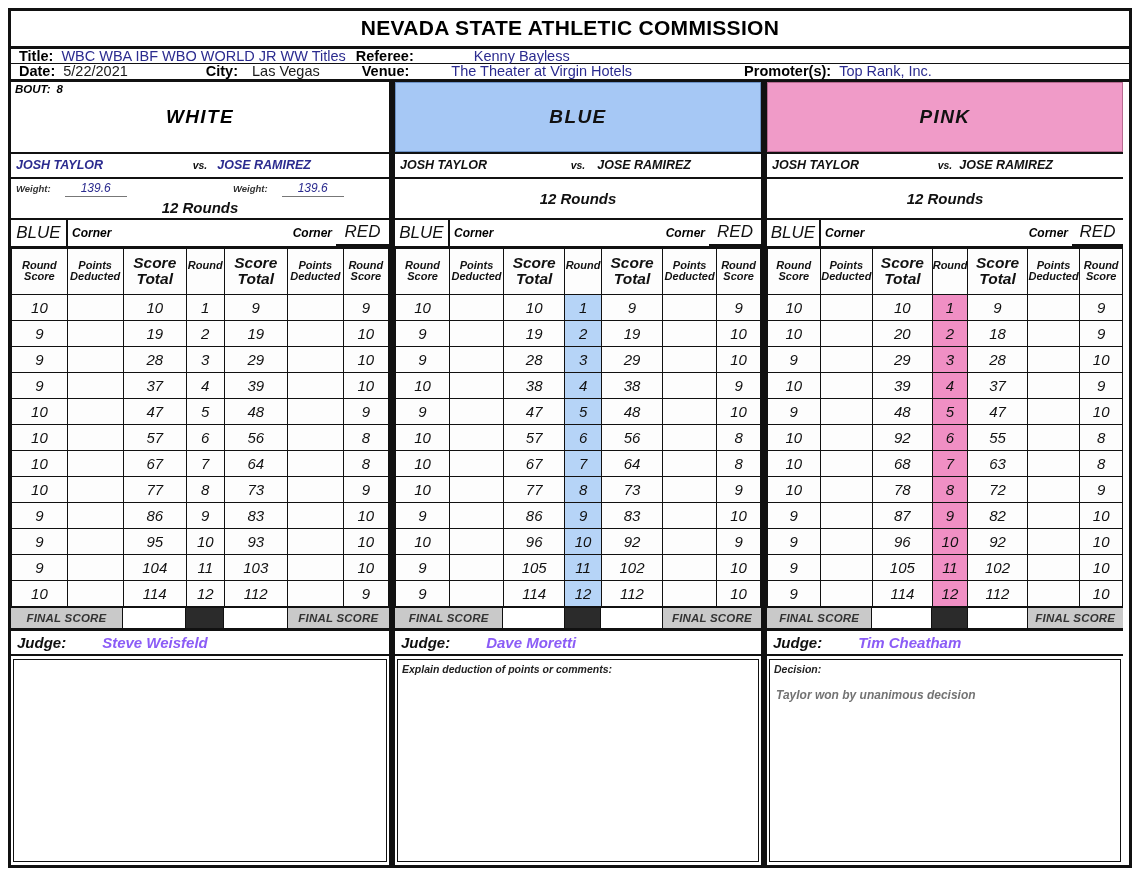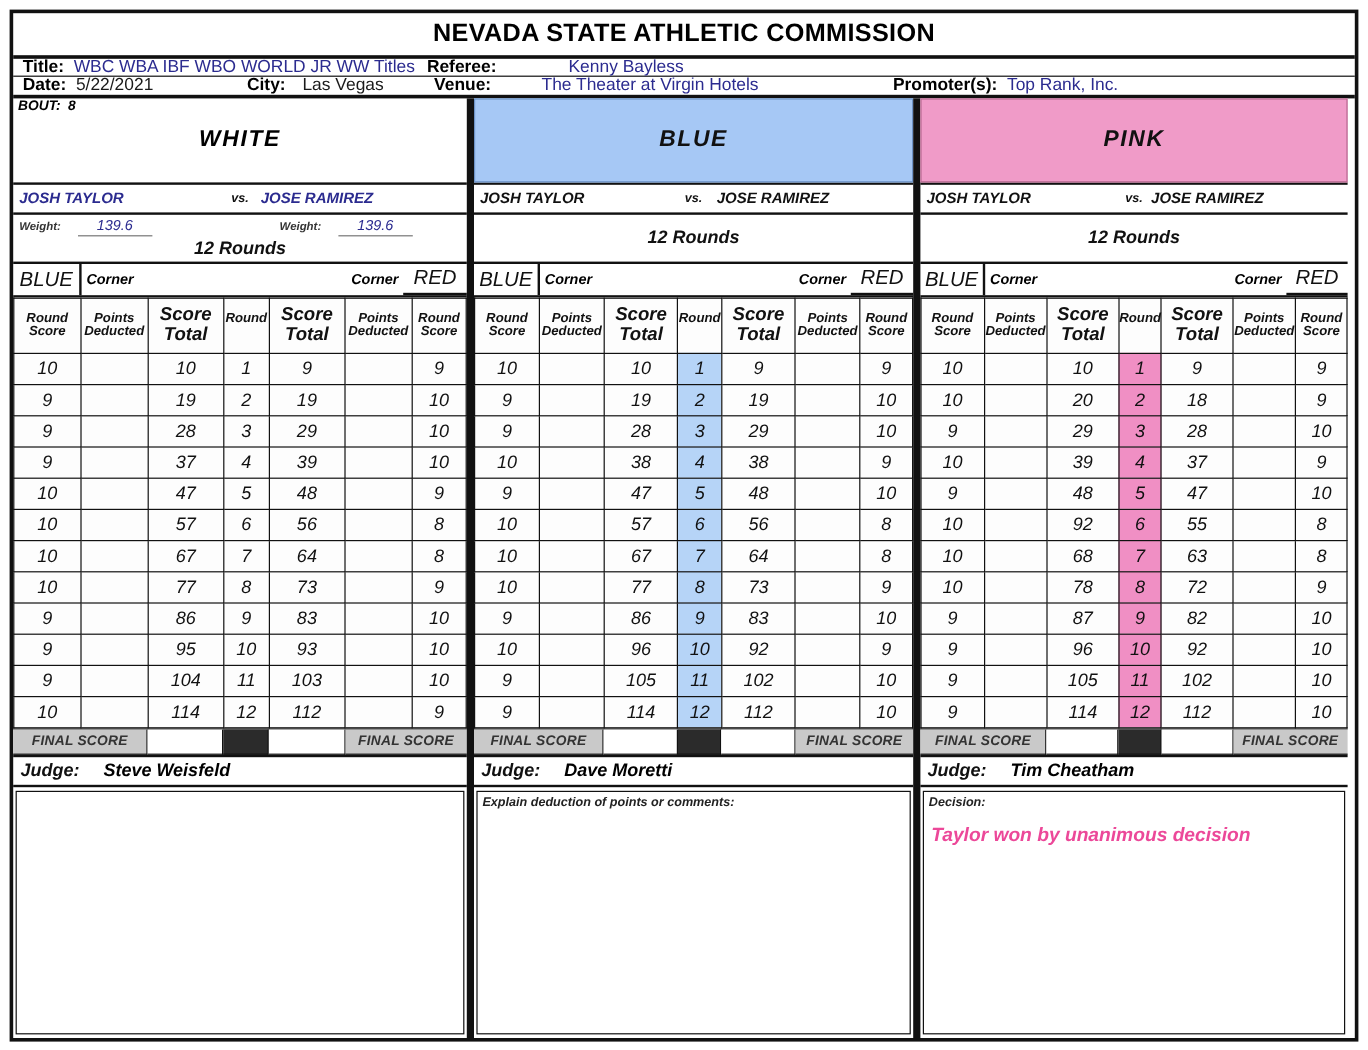--- a/index.html
+++ b/index.html
@@ -222,37 +222,37 @@
   
   .judge-row {
     height: 27px;
     border-top: 2px solid #111;
     border-bottom: 2px solid #111;
     display:flex; align-items:center;
     padding-left: 6px;
     font-size: 15px;
   }
   .judge-row .jl { font-weight:bold; color:#111; }
-  .judge-row .jv { color:#000000; font-weight:bold; margin-left: 20px;}
+  .judge-row .jv { color:#8b5cf6; font-weight:bold; margin-left: 36px;}
 
   
   .notes {
     flex: 1;
     position: relative;
     margin: 3px 2px 3px 2px;
     border: 1.5px solid #111;
     background:#fff;
   }
   .notes .n-hint {
     position:absolute; left:4px; top:3px;
     font-size: 10.5px; font-weight:bold; color:#222;
   }
   .notes .n-decision {
     position:absolute; left:6px; top:28px;
-    font-size: 16px; font-weight:bold; color:#ec4899;
+    font-size: 12px; font-weight:bold; color:#737373;
   }
 </style>
 </head>
 <body>
 
 <div id="page">
   <div class="sheet">
 
     <div class="title-block">
       <div class="title-line1">NEVADA STATE ATHLETIC COMMISSION</div>

